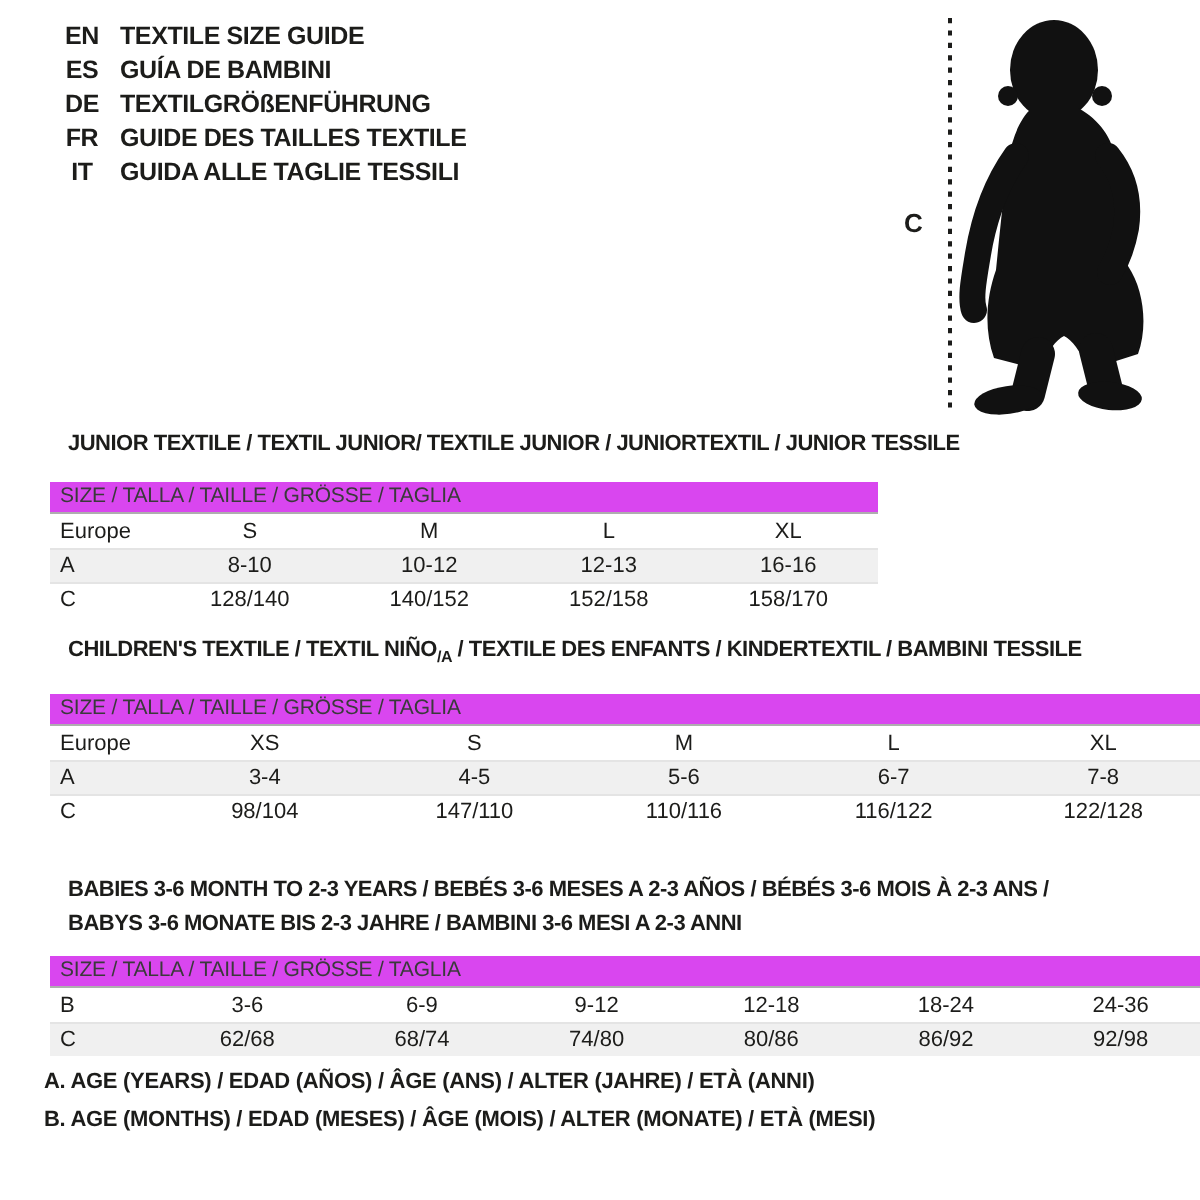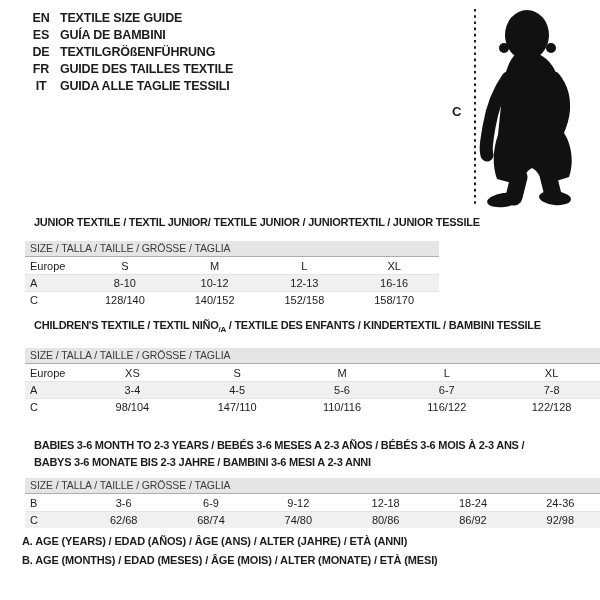--- a/index.html
+++ b/index.html
@@ -39,21 +39,21 @@
   .sec1 { top: 216px; width: 414px; }
   .sec2 { top: 319px; width: 579px; }
   .sec3 { top: 437px; width: 579px; }
   .sec-title {
     font-weight: bold; font-size: 11px; line-height: 13px;
     letter-spacing: -0.25px; margin: 0 0 12px 9px; white-space: nowrap;
   }
   .sec3 .sec-title { line-height: 17px; margin-bottom: 7px; }
   .sec-title sub { font-size: 8px; }
   .size-bar {
-    background: #e5e5e5; height: 15px; line-height: 15px;
+    background: #d946ef; height: 15px; line-height: 15px;
     font-size: 10.5px; color: #3a3a3a; padding-left: 5px;
     border-bottom: 1px solid #aeaeae; margin-bottom: 1px;
     letter-spacing: -0.1px;
   }
   table.size-table {
     width: 100%; border-collapse: collapse; table-layout: fixed;
     font-size: 11px; color: #1c1c1a;
   }
   table.size-table td {
     height: 16px; padding: 0; text-align: center;

